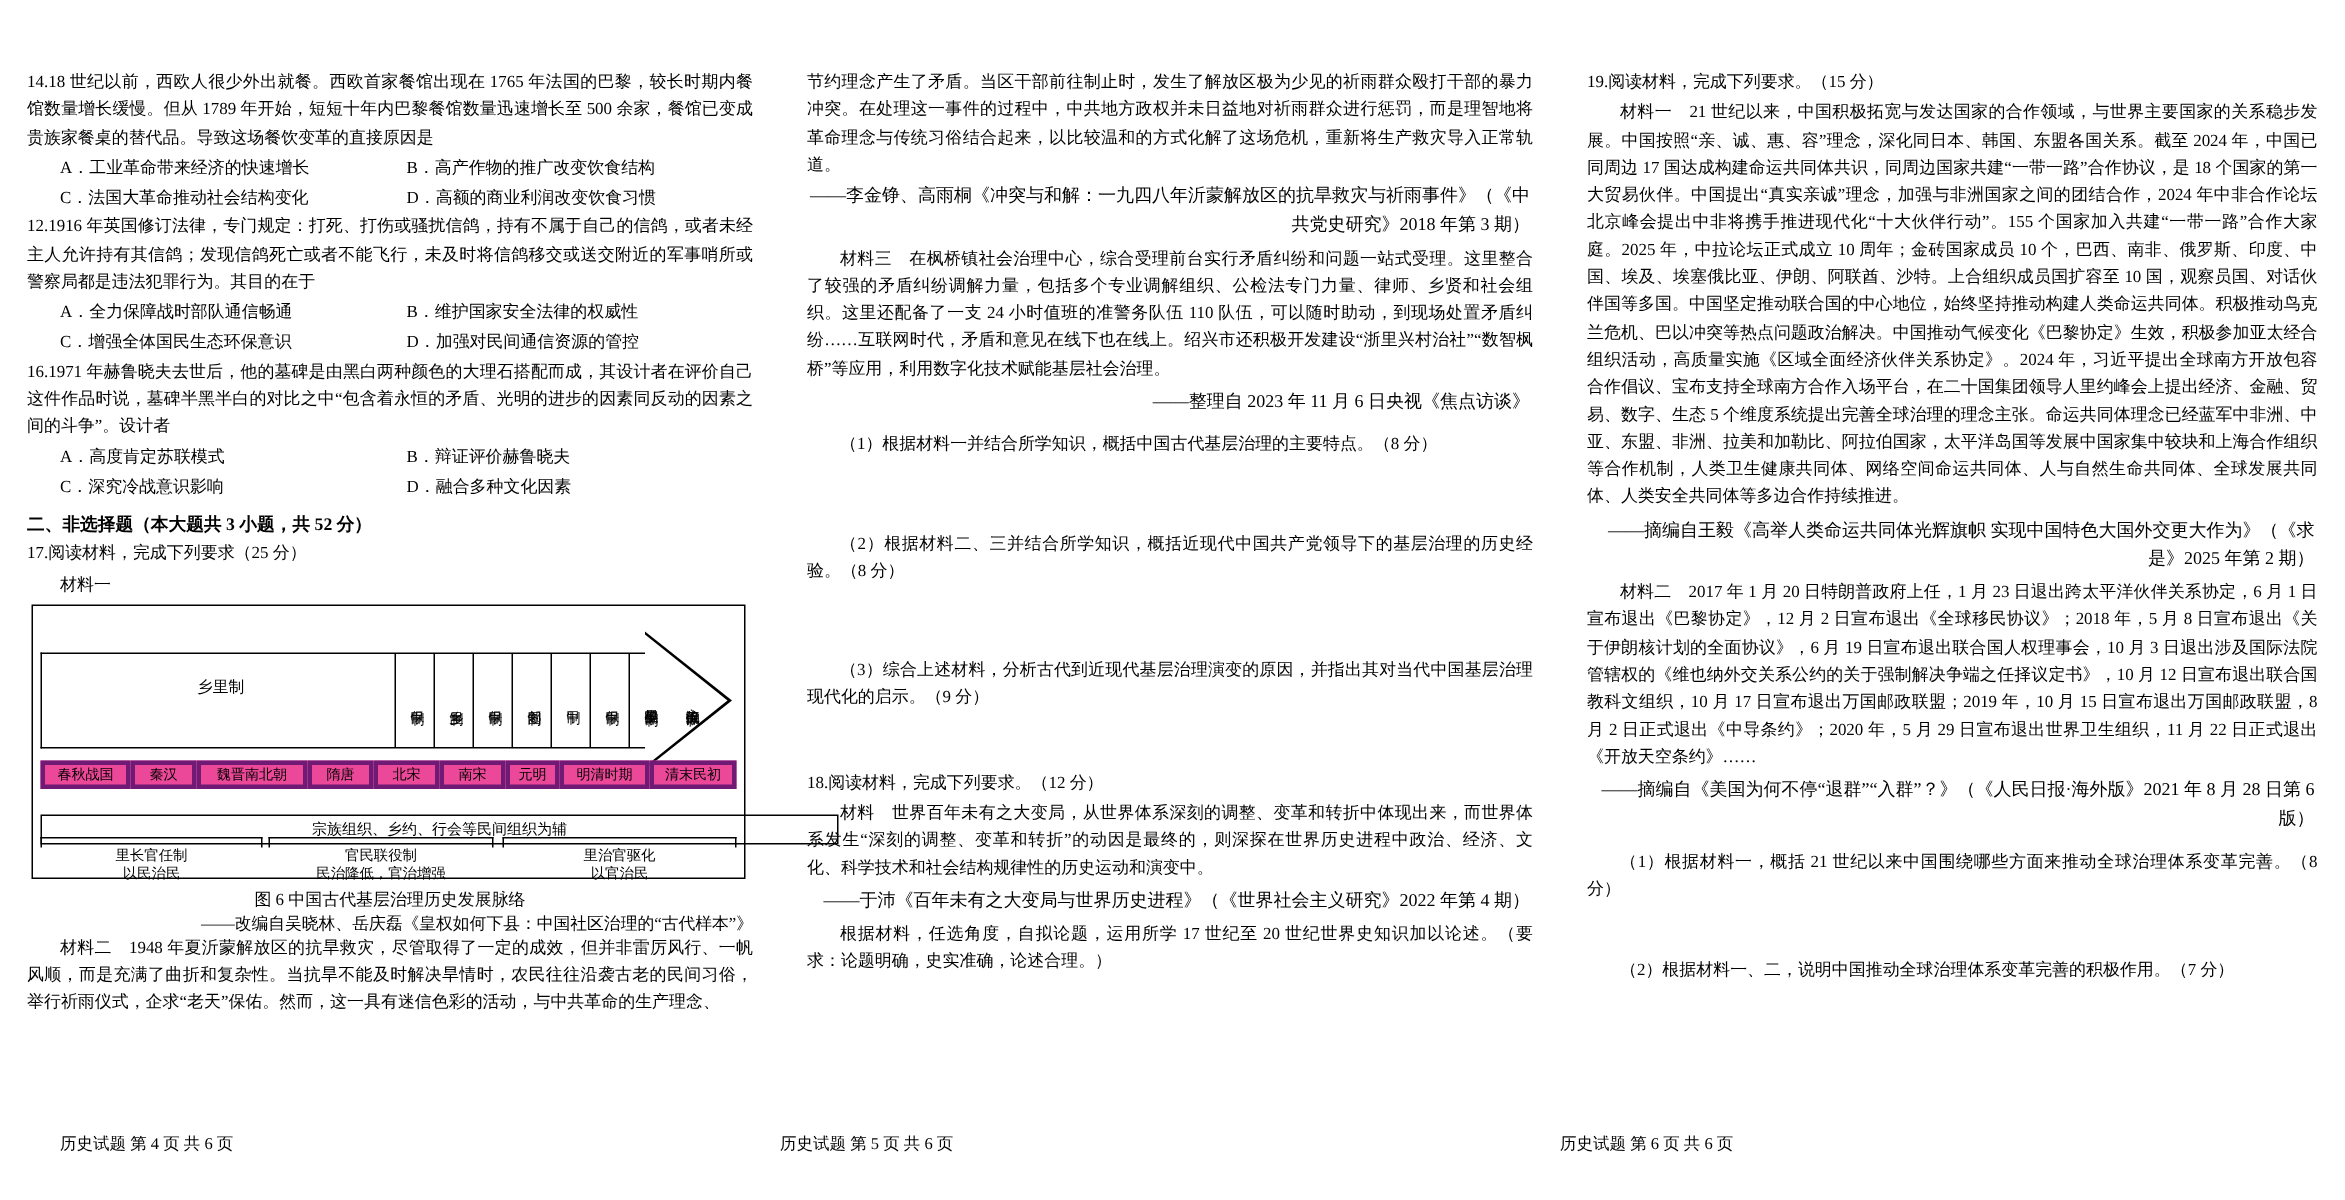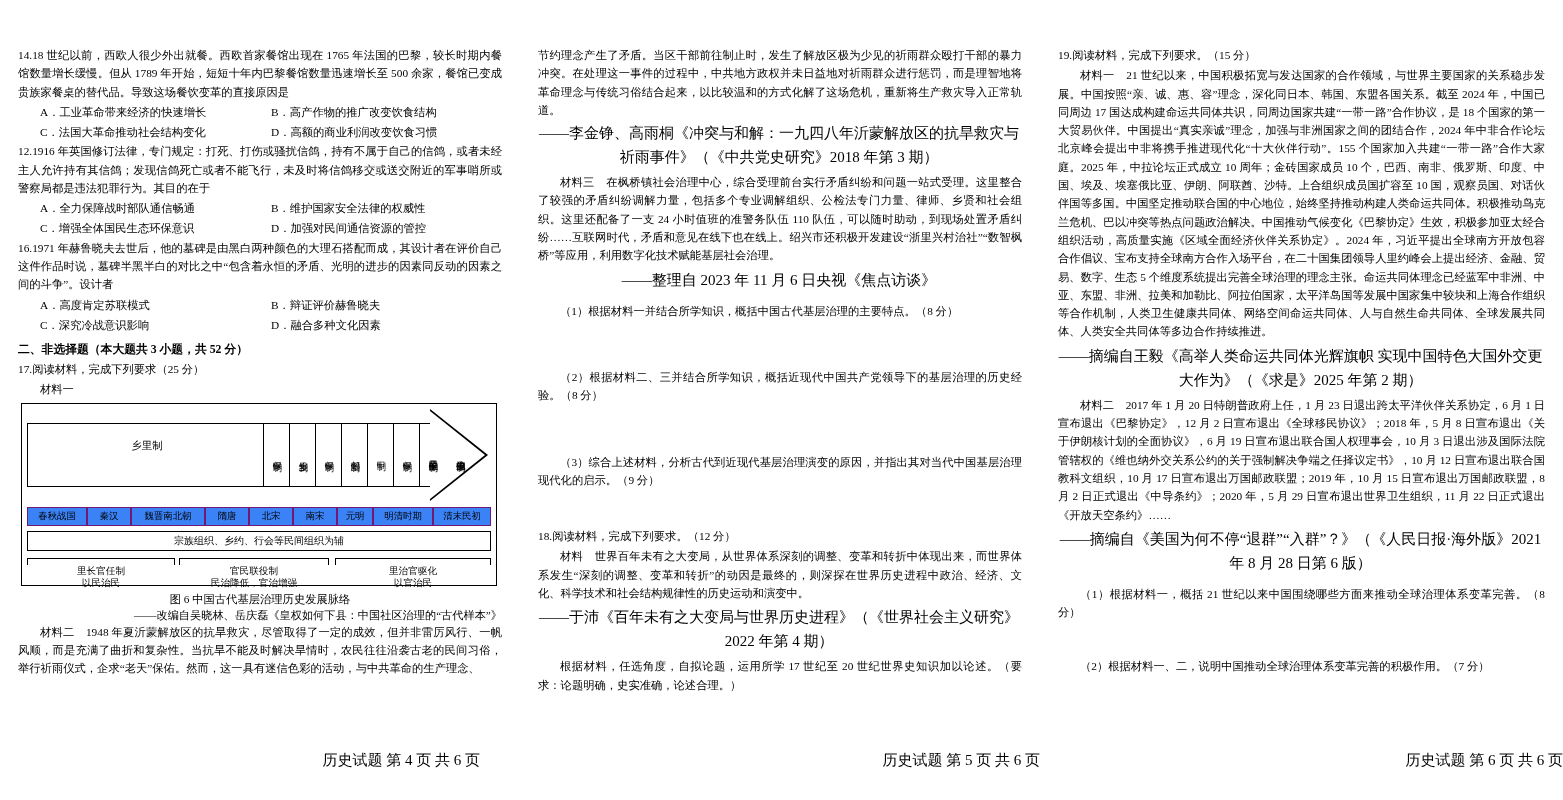--- a/index.html
+++ b/index.html
@@ -64,23 +64,23 @@
     margin-bottom: 2px;
   }
   .para {
     font-size: 11.3px;
     line-height: 1.62;
     text-align: justify;
     text-indent: 22px;
     margin-bottom: 3px;
   }
   .src {
-    font-size: 15px;
+    font-size: 12px;
     line-height: 1.6;
-    text-align: center;
+    text-align: right;
     margin-bottom: 4px;
     margin-right: 2px;
   }
   .subq {
     font-size: 11.3px;
     line-height: 1.62;
     text-align: justify;
     text-indent: 22px;
     margin-top: 10px;
     margin-bottom: 12px;
@@ -109,21 +109,21 @@
   }
   .fig-outer {
     position: absolute;
     left: 0; top: 0;
     width: 476px; height: 183px;
     border: 1px solid #000;
     box-sizing: border-box;
   }
   .arrow-wrap {
     position: absolute;
-    left: 6px; top: 6px;
+    left: 6px; top: 18px;
     width: 464px; height: 92px;
   }
   .arrow-body {
     position: absolute;
     left: 0; top: 14px;
     width: 404px; height: 64px;
     border: 1px solid #000;
     border-right: none;
     box-sizing: border-box;
   }
@@ -176,32 +176,32 @@
   }
   .era-row {
     position: absolute;
     left: 6px; top: 104px;
     width: 464px; height: 20px;
   }
   .era {
     position: absolute;
     top: 0;
     height: 19px;
-    border: 1px solid #701a75;
+    border: 3px solid #701a75;
     box-sizing: border-box;
     display: flex;
     align-items: center;
     justify-content: center;
     font-size: 9.4px;
-    background: #3b82f6;
+    background: #ec4899;
   }
   .zuzhi-row {
     position: absolute;
-    left: 6px; top: 128px;
-    width: 464px; height: 20px;
+    left: 6px; top: 140px;
+    width: 532px; height: 20px;
     border: 1px solid #000;
     box-sizing: border-box;
     display: flex;
     align-items: center;
     justify-content: center;
     font-size: 10px;
   }
   .bracket-row {
     position: absolute;
     left: 6px; top: 152px;
@@ -222,22 +222,22 @@
     text-align: center;
     font-size: 9.6px;
     line-height: 1.25;
   }
 
   .footer {
     position: absolute;
     bottom: 30px;
     left: 0;
     width: 100%;
-    text-align: right;
-    font-size: 15px;
+    text-align: left;
+    font-size: 11px;
   }
   .f1 { left: 40px; width: 440px; }
 </style>
 </head>
 <body>
 
 <div class="page">
 
   <div class="col col1">
 

